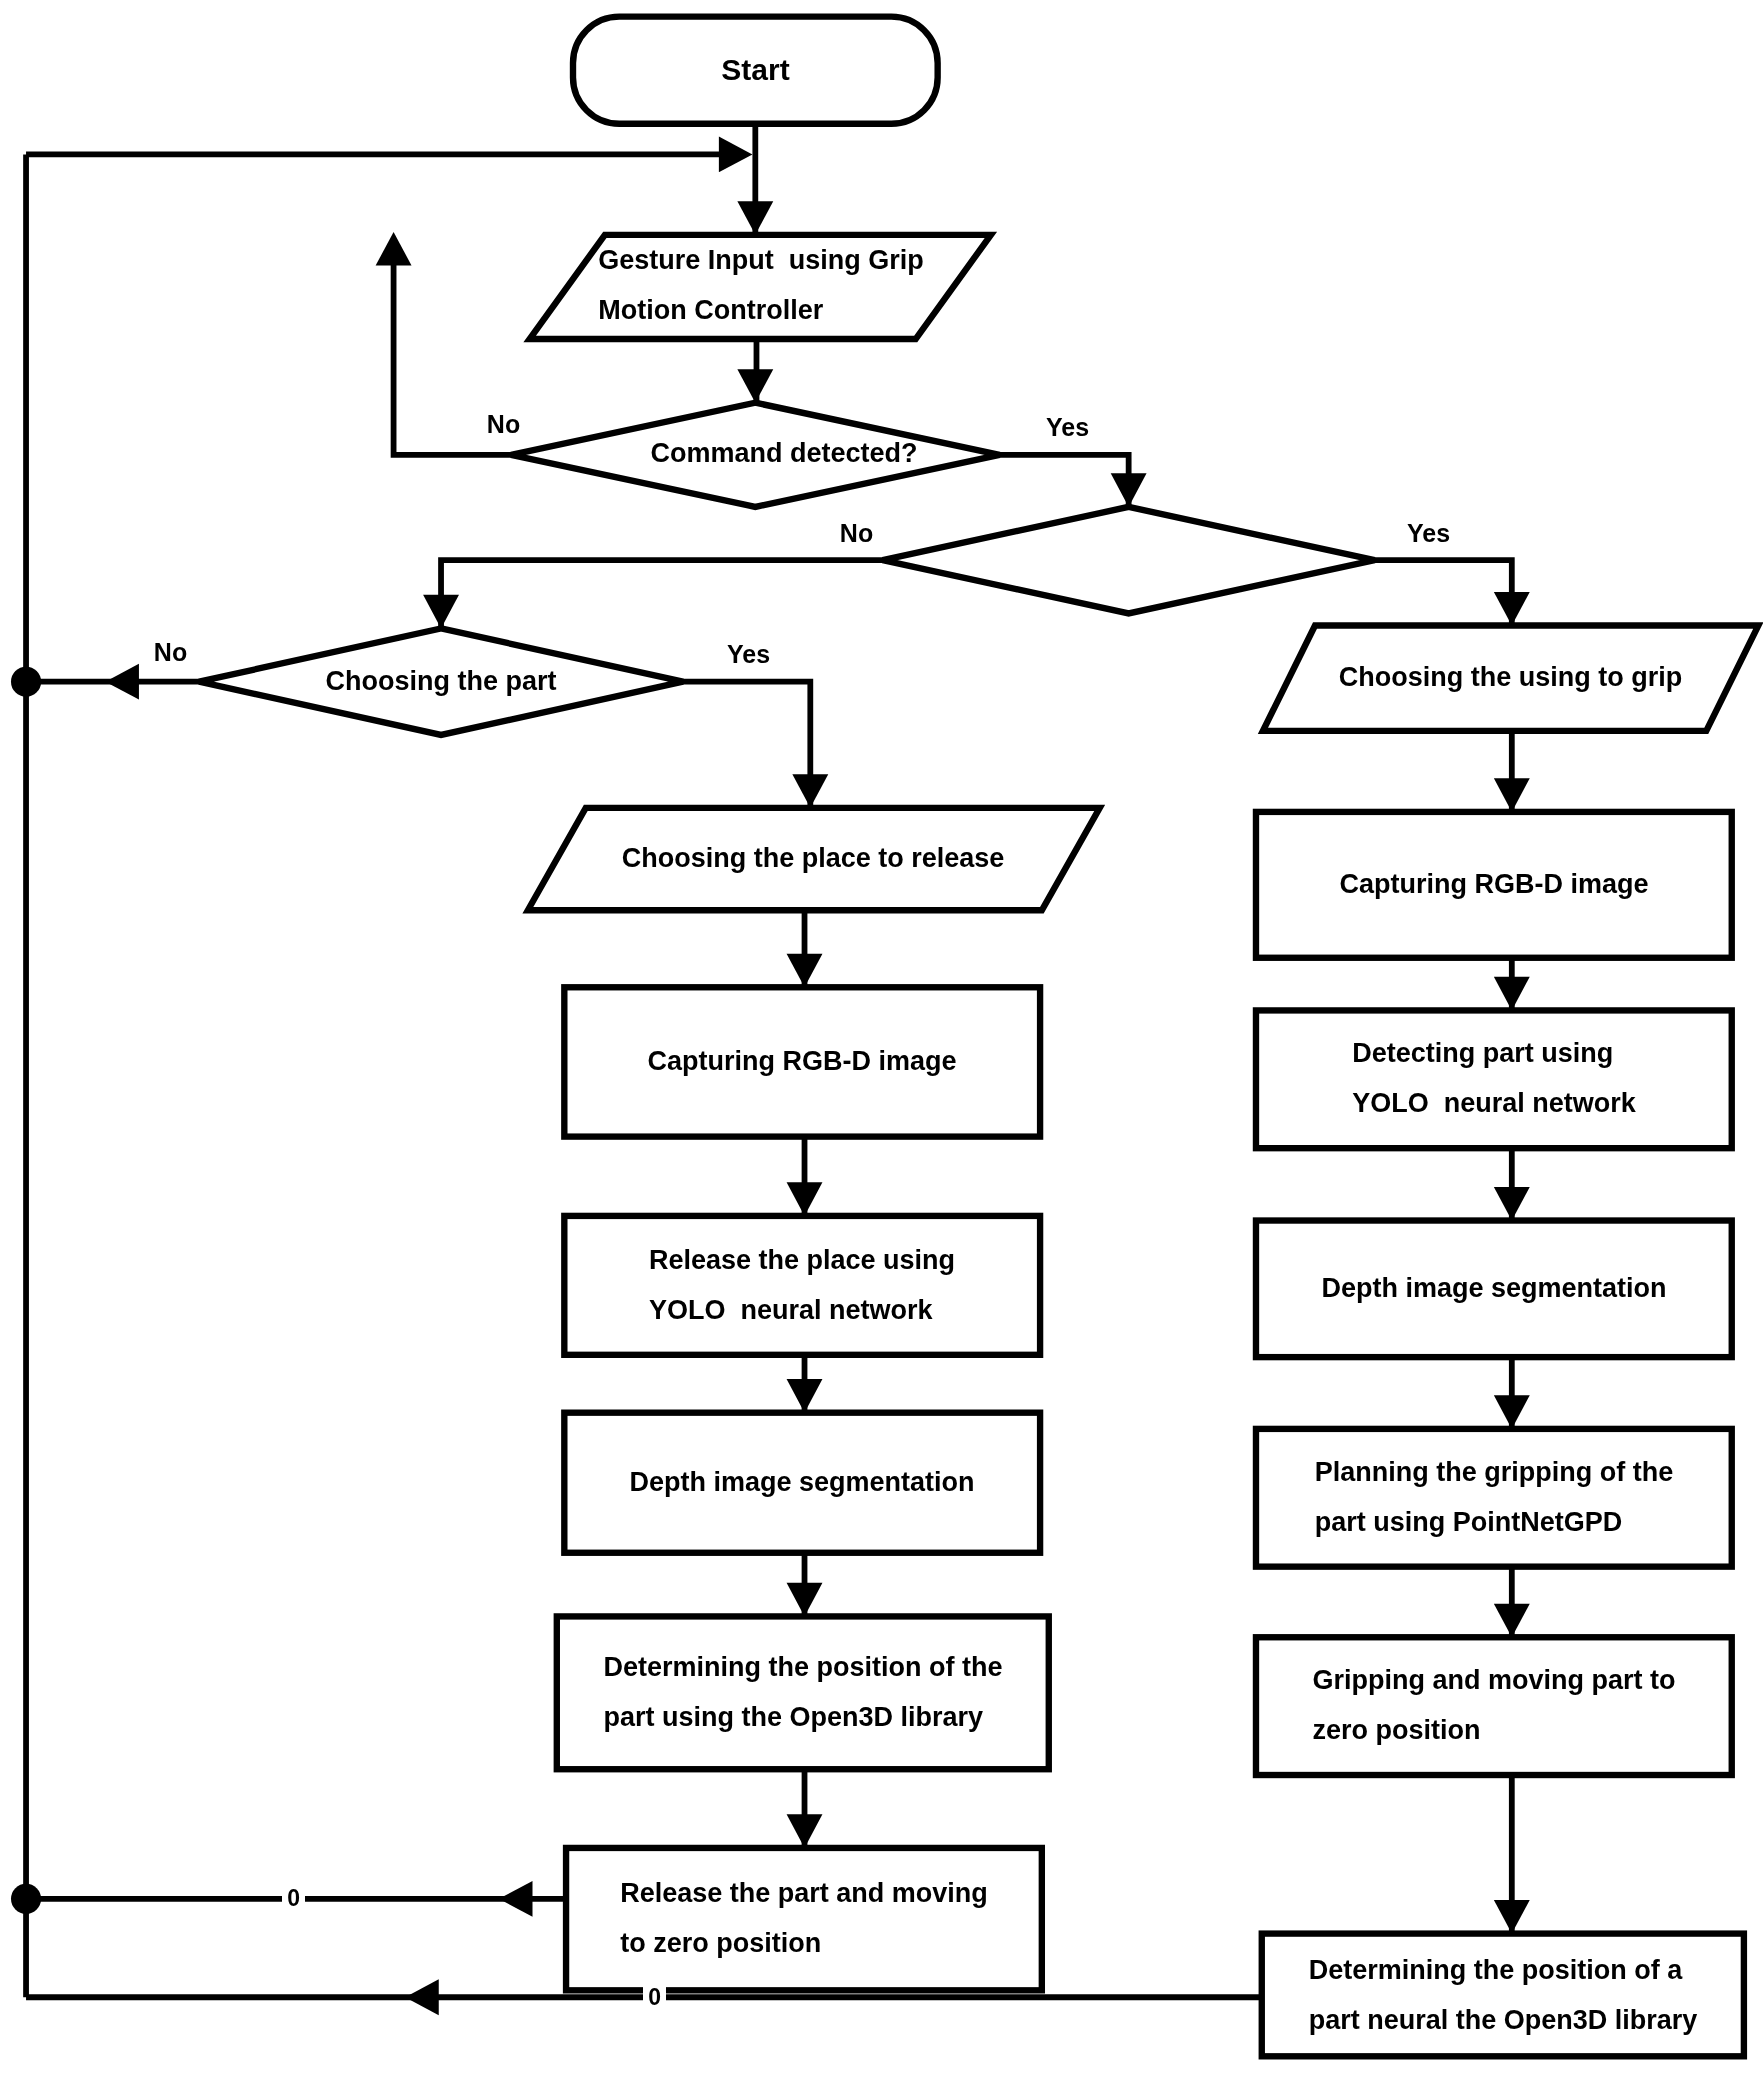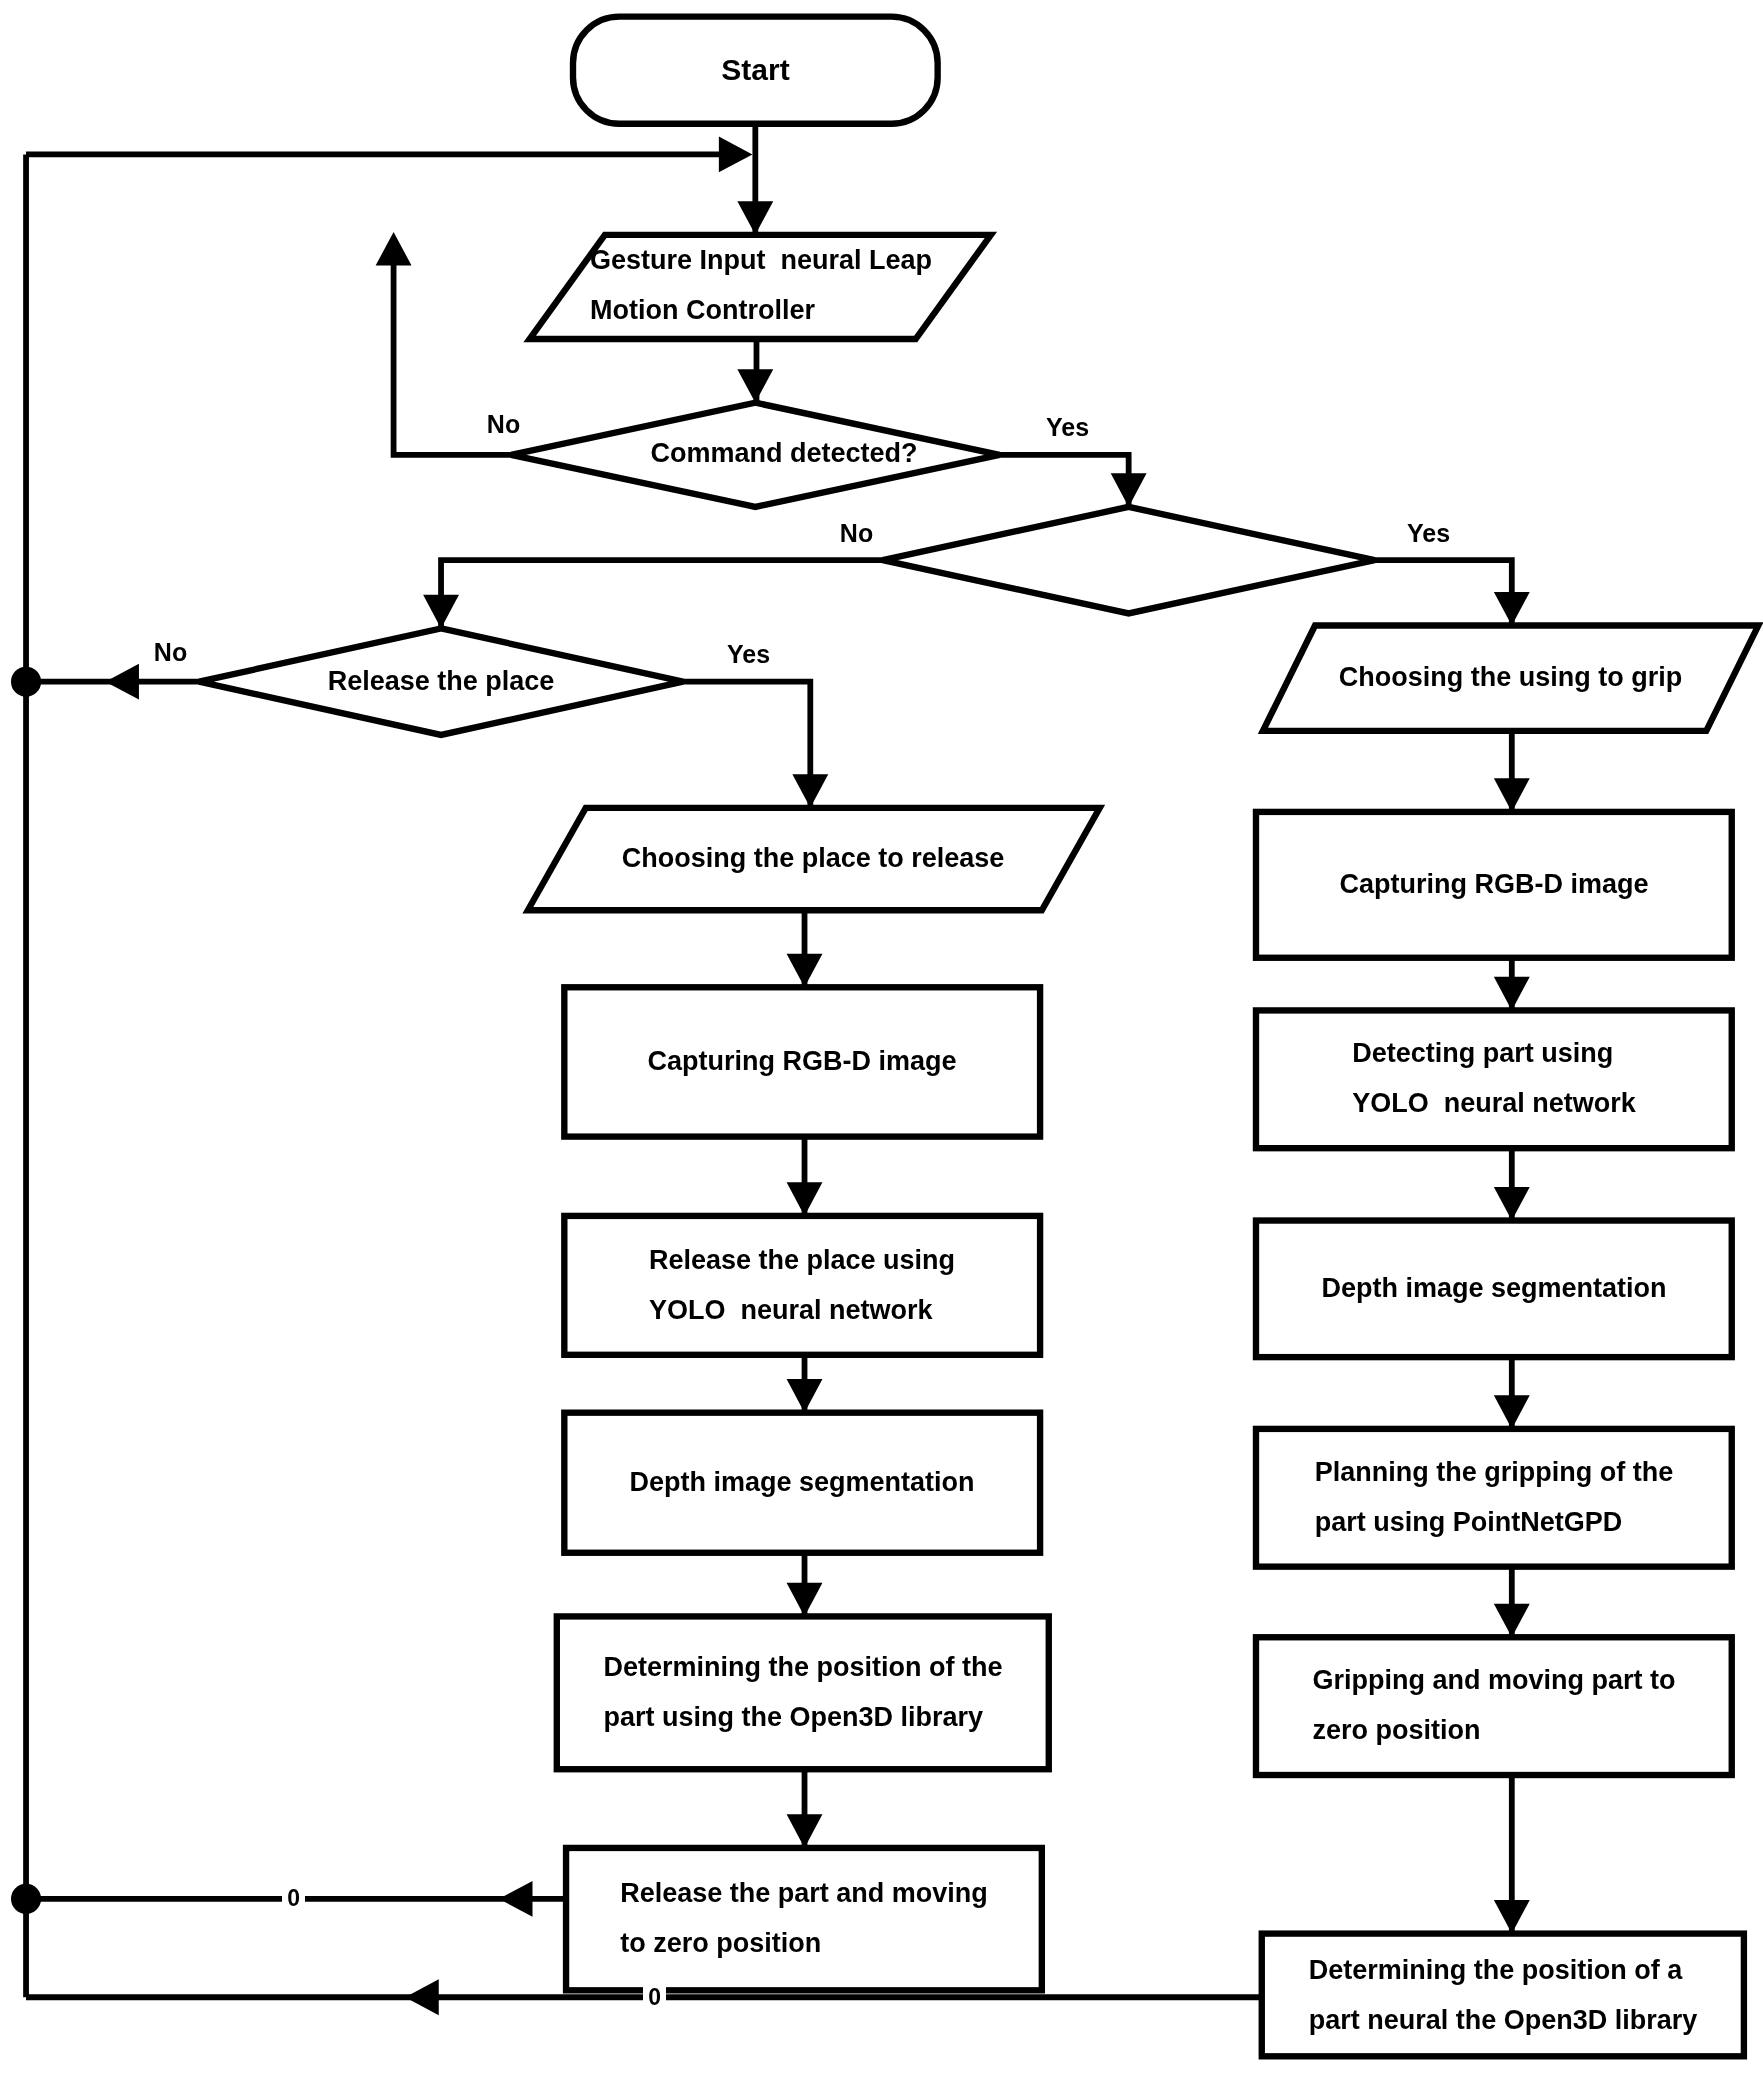--- a/index.html
+++ b/index.html
@@ -127,24 +127,24 @@
     <polygon class="arrowhead" points="2612,2828 2581,2770 2643,2770"></polygon>
     <polygon class="arrowhead" points="2612,3340 2581,3282 2643,3282"></polygon>
     <polygon class="arrowhead" points="862,3280 920,3249 920,3311"></polygon>
     <polygon class="arrowhead" points="700,3450 758,3419 758,3481"></polygon>
 
     <circle class="junction-dot" cx="45" cy="1177" r="26"></circle>
     <circle class="junction-dot" cx="45" cy="3280" r="26"></circle>
   </svg>
 
   <div class="node-label start-label" style="left:573px;  top:16px;   width:365px; height:107px;">Start</div>
-  <div class="node-label" style="left:564px;  top:234px;  width:394px; height:104px;">Gesture Input  neural Leap
+  <div class="node-label" style="left:564px;  top:234px;  width:394px; height:104px;">Gesture Input  using Grip
 Motion Controller</div>
   <div class="node-label" style="left:570px;  top:402px;  width:428px; height:104px;">Command detected?</div>
-  <div class="node-label" style="left:228px;  top:629px; width:426px; height:105px;">Release the place</div>
+  <div class="node-label" style="left:228px;  top:629px; width:426px; height:105px;">Choosing the part</div>
   <div class="node-label" style="left:1279px; top:625px; width:463px; height:105px;">Choosing the using to grip</div>
   <div class="node-label" style="left:544px;  top:808px; width:538px; height:102px;">Choosing the place to release</div>
 
   <div class="node-label" style="left:564px;  top:987px; width:476px; height:149px;">Capturing RGB-D image</div>
   <div class="node-label" style="left:564px;  top:1216px; width:476px; height:139px;">Release the place using
 YOLO  neural network</div>
   <div class="node-label" style="left:564px;  top:1413px; width:476px; height:140px;">Depth image segmentation</div>
   <div class="node-label" style="left:557px;  top:1616px; width:492px; height:153px;">Determining the position of the
 part using the Open3D library</div>
   <div class="node-label" style="left:566px;  top:1848px; width:476px; height:142px;">Release the part and moving

